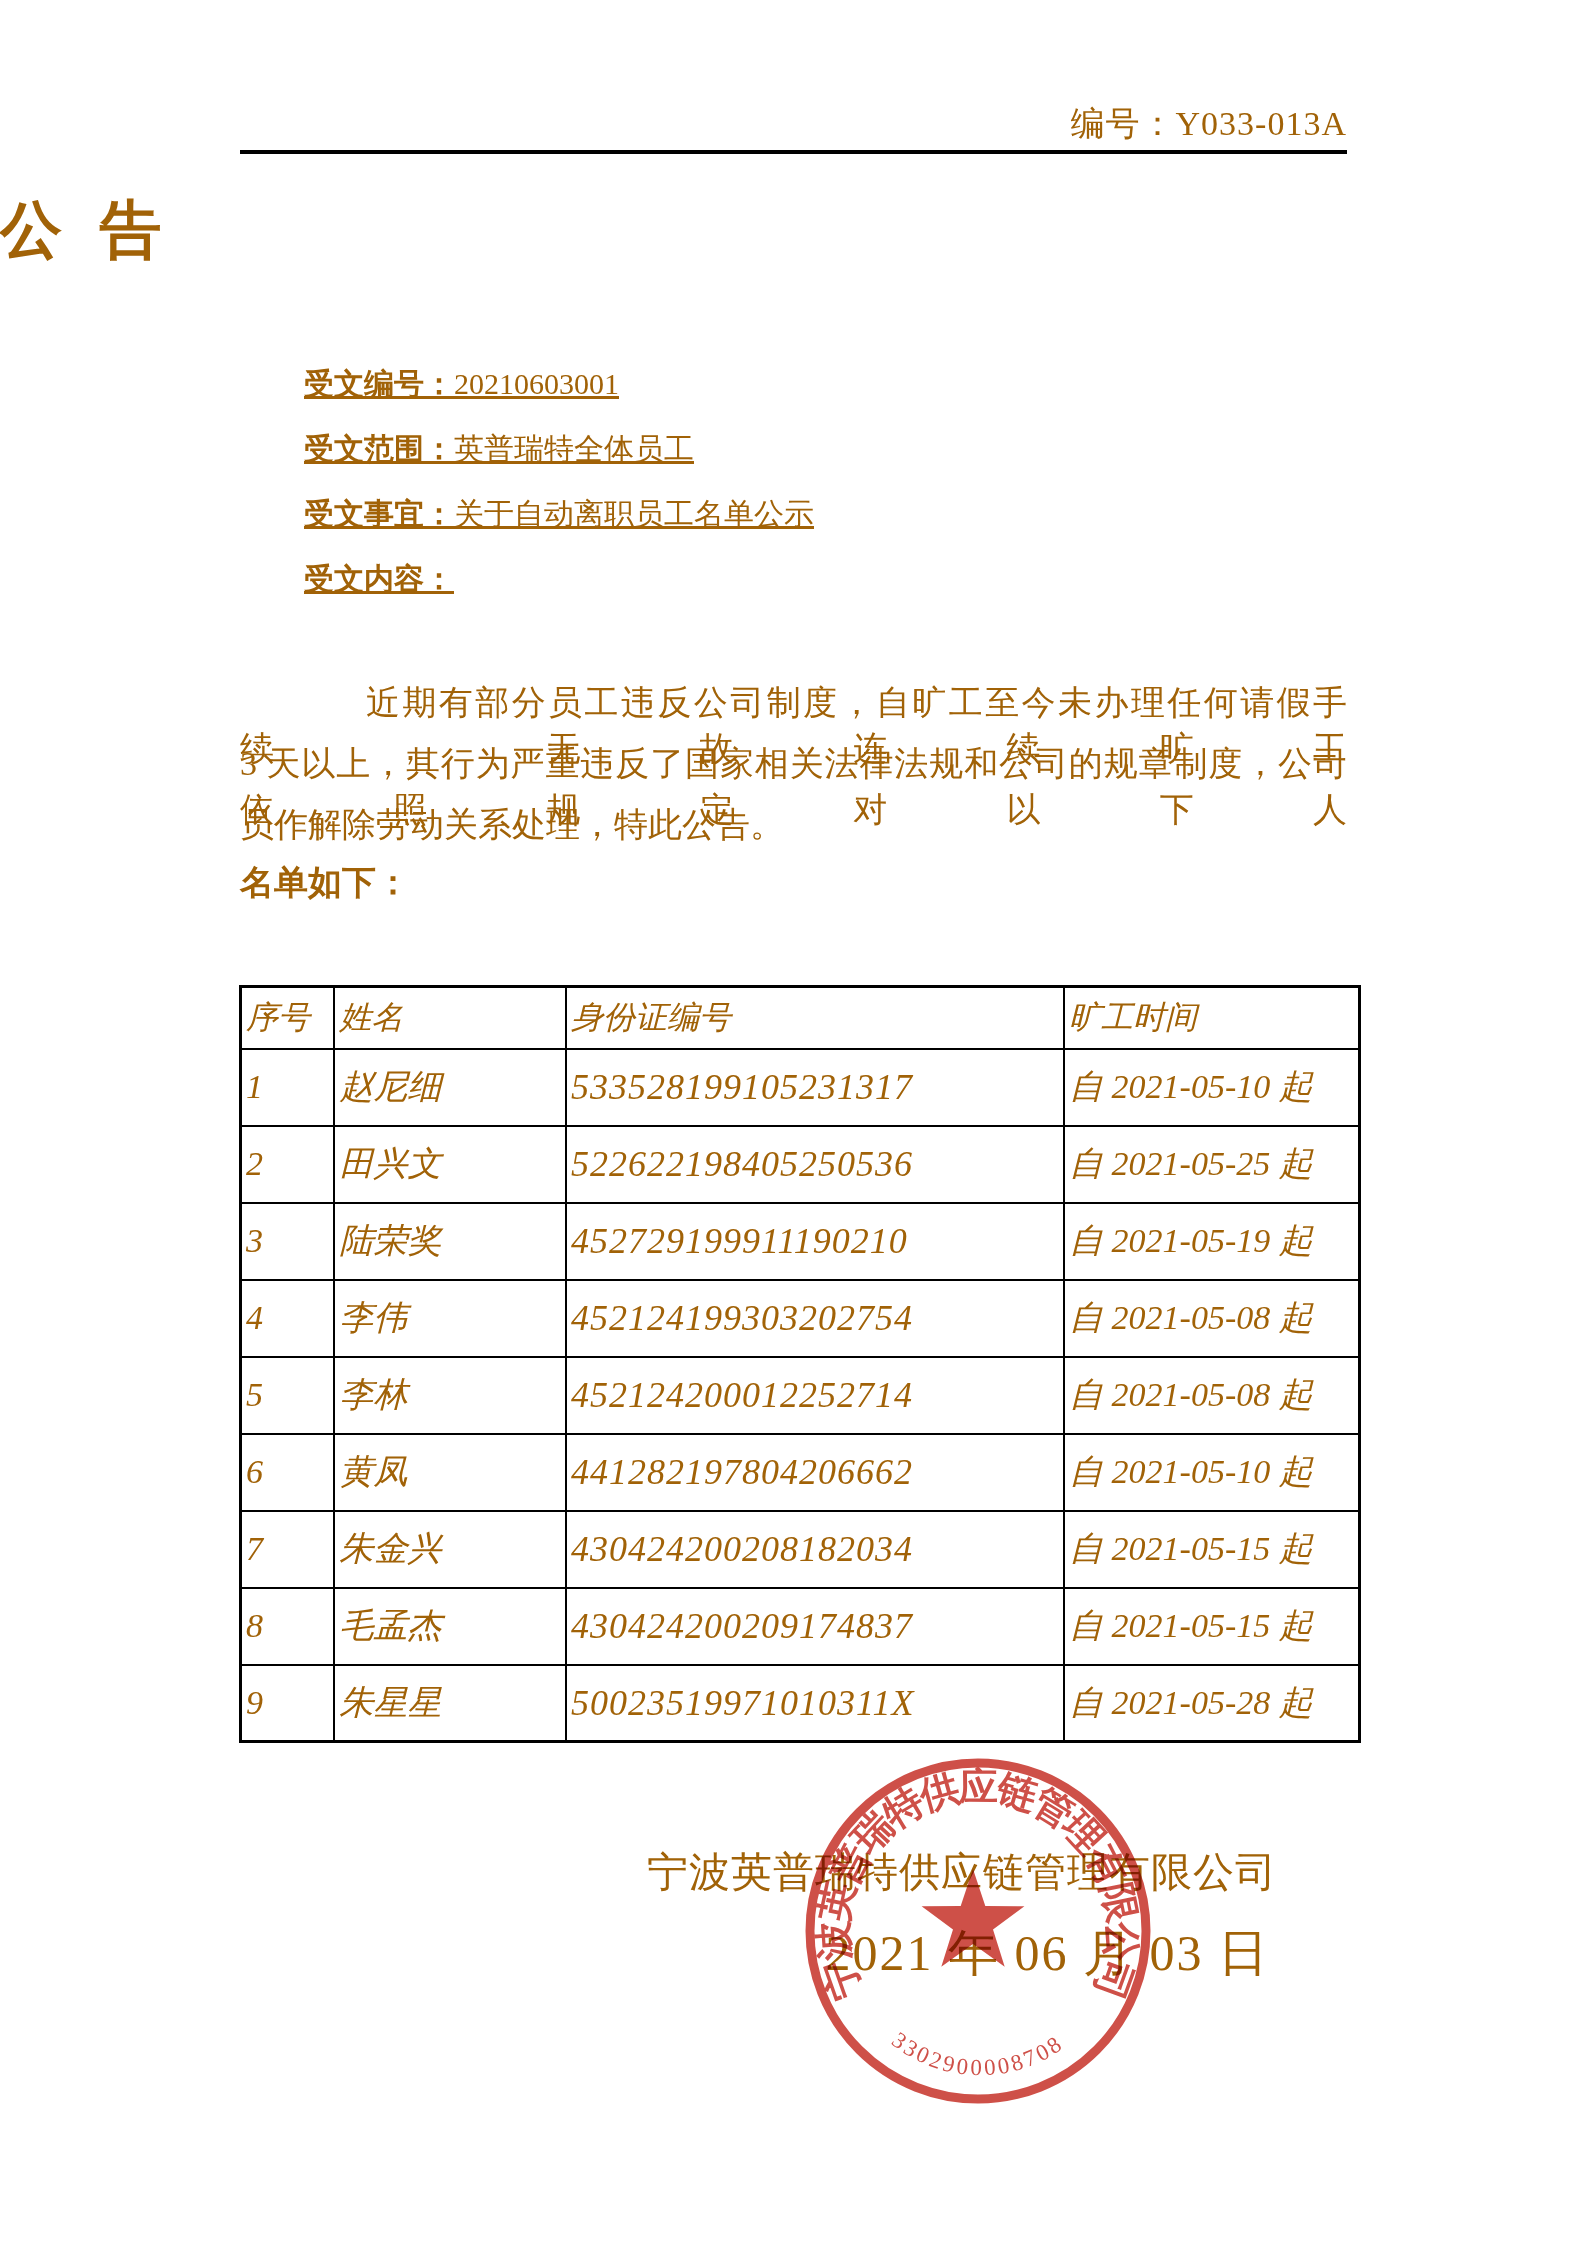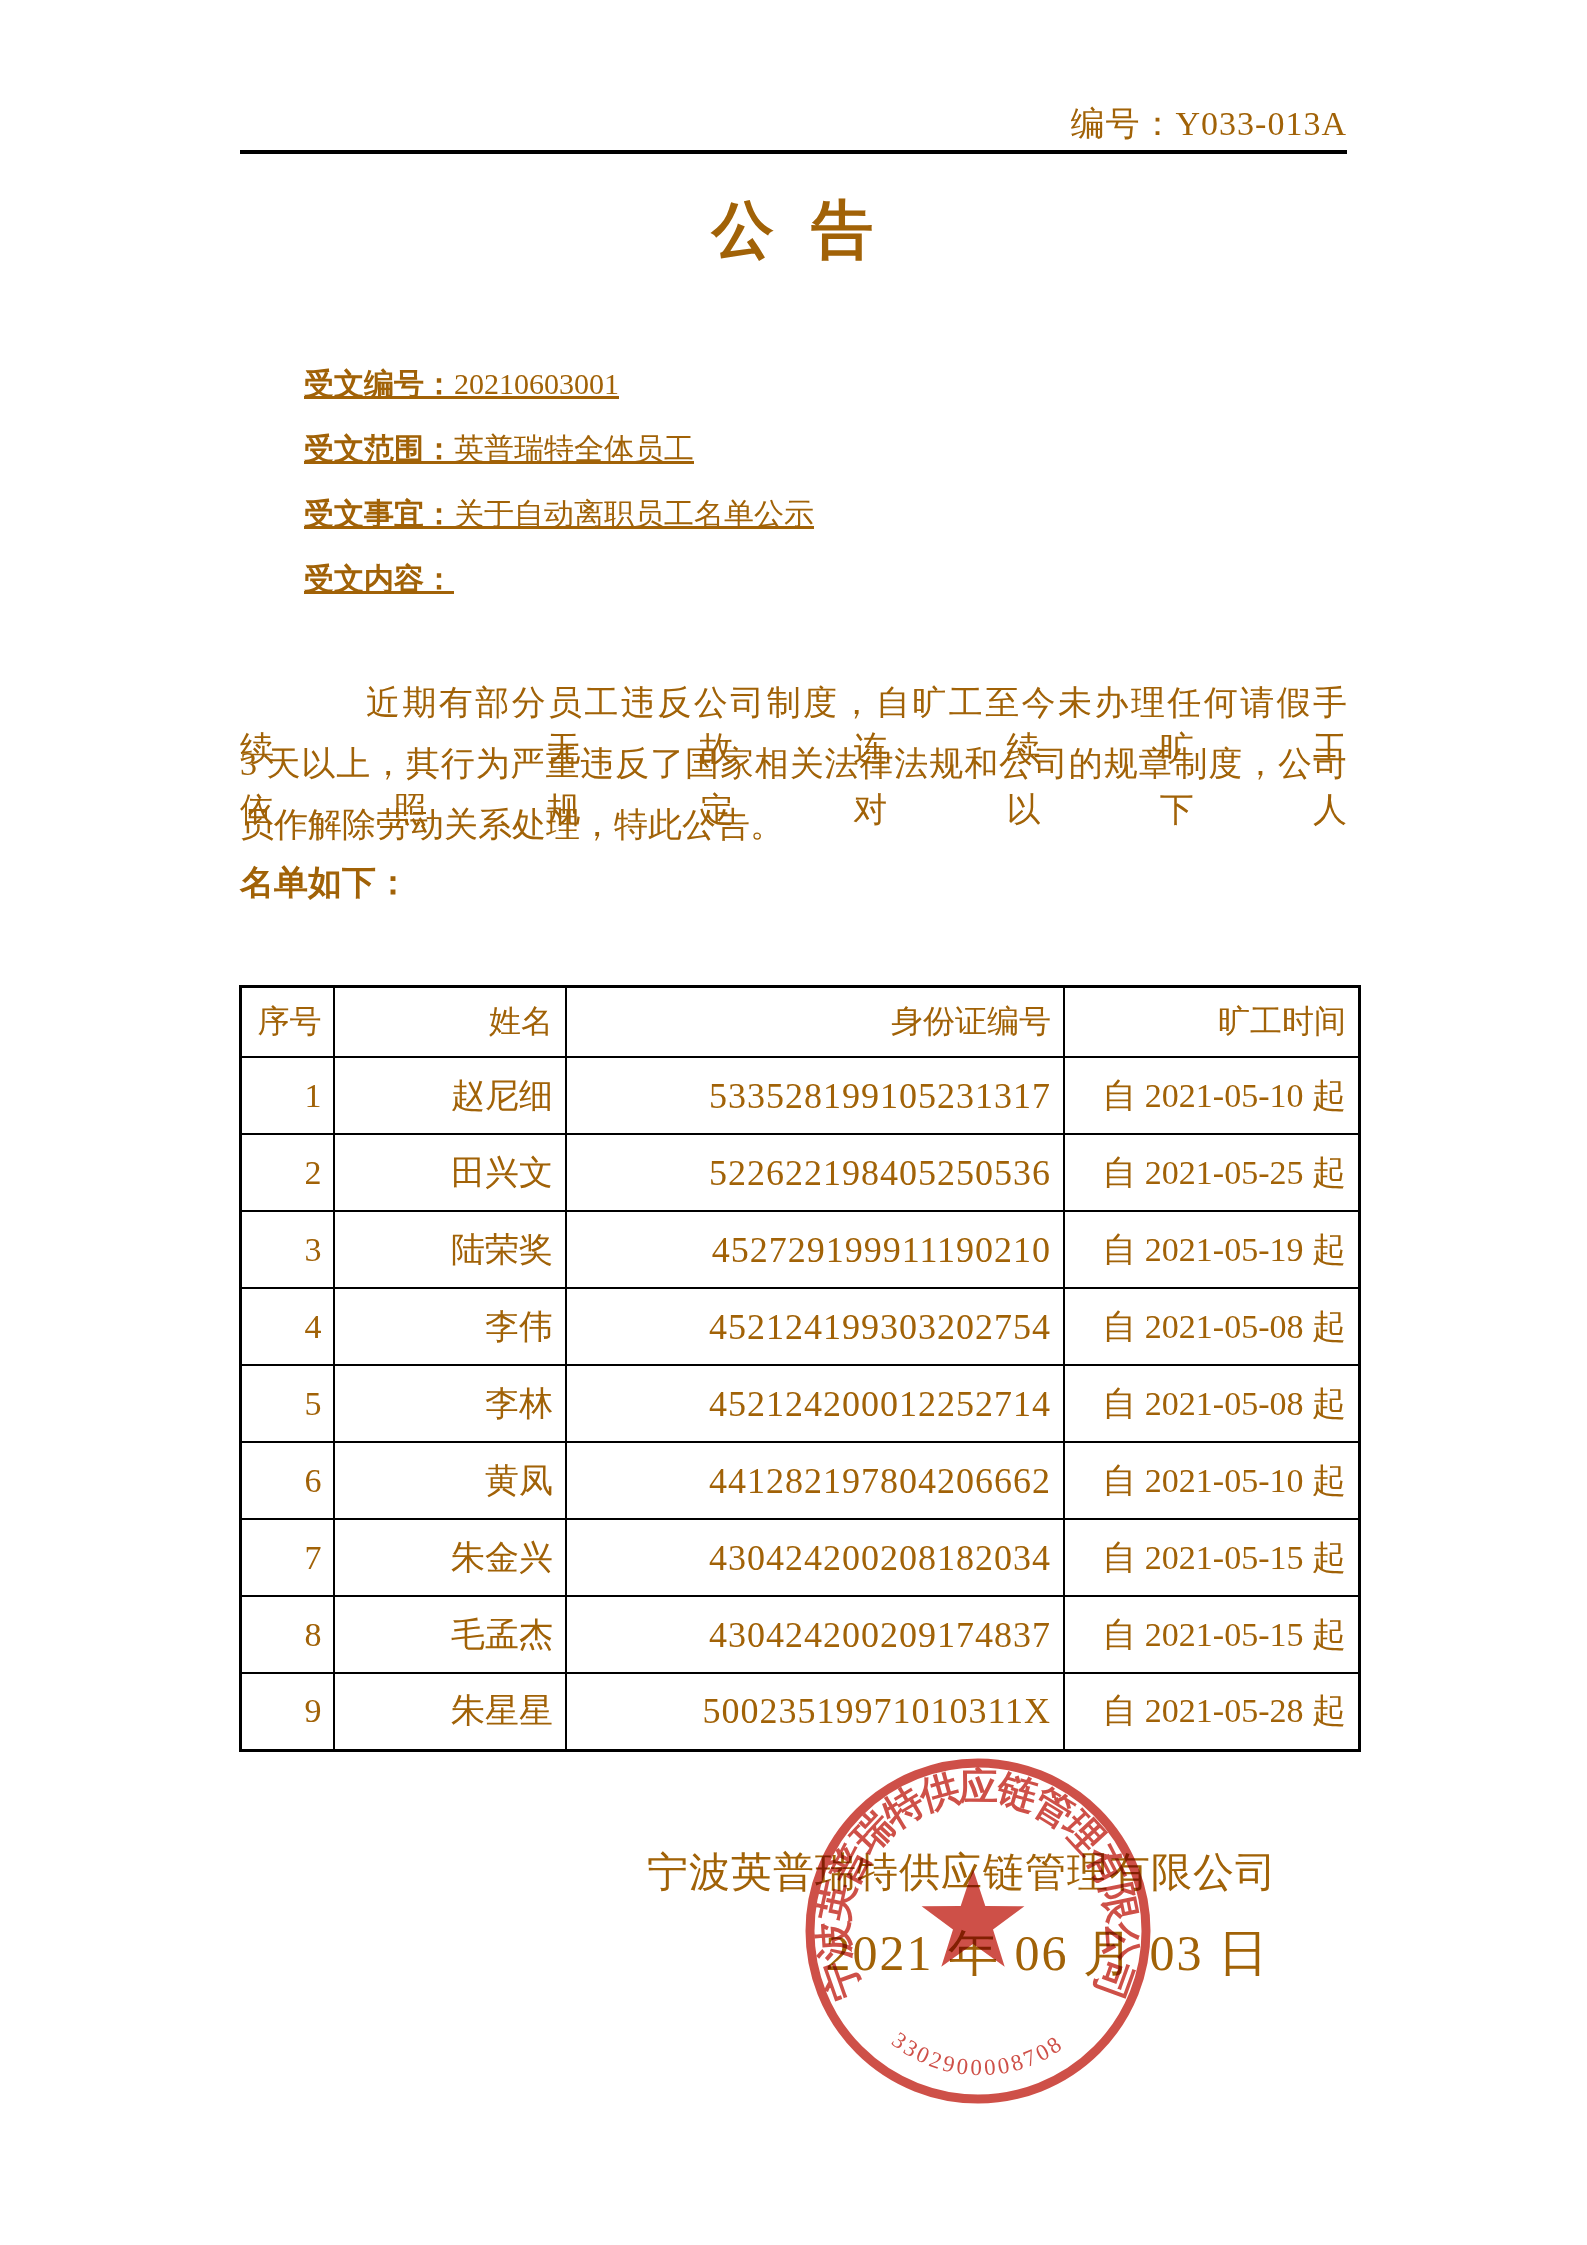--- a/index.html
+++ b/index.html
@@ -14,21 +14,21 @@
   .doc-number{
     position:absolute;top:101px;right:240px;
     font-size:34px;letter-spacing:1px;white-space:nowrap;
   }
   .header-rule{
     position:absolute;left:240px;top:150px;width:1107px;height:4px;
     background:#000;
   }
   .doc-title{
     position:absolute;top:188px;left:0;width:100%;
-    text-align:center;font-size:62px;font-weight:bold;
+    font-size:62px;font-weight:bold;
     word-spacing:18px;letter-spacing:2px;
   }
   .meta-block{position:absolute;top:364px;left:304px;}
   .meta-line{height:65px;font-size:30px;white-space:nowrap;text-decoration:underline;}
   .meta-label{font-weight:bold;}
   .salutation{
     position:absolute;top:617px;left:304px;
     font-size:34px;white-space:nowrap;
   }
   .body-block{position:absolute;top:680px;left:240px;width:1107px;}
@@ -39,22 +39,22 @@
   .list-label{
     position:absolute;top:860px;left:240px;
     font-size:34px;font-weight:bold;white-space:nowrap;
   }
   table.roster{
     position:absolute;top:985px;left:239px;width:1122px;
     border-collapse:collapse;table-layout:fixed;
     font-size:34px;
   }
   table.roster th,table.roster td{
-    border:2px solid #000;text-align:right;vertical-align:middle;
-    padding:12px;overflow:hidden;
+    border:2px solid #000;text-align:left;vertical-align:middle;
+    padding:4px;overflow:hidden;font-style:italic;
   }
   table.roster{border:3px solid #000;}
   table.roster thead tr{height:62px;}
   table.roster thead th{font-weight:normal;font-size:32px;}
   table.roster tbody tr{height:77px;}
   td.col2{font-size:36px;letter-spacing:1px;}
   .footer-company{
     position:absolute;top:1845px;right:310px;
     font-size:41px;letter-spacing:1px;white-space:nowrap;
   }

